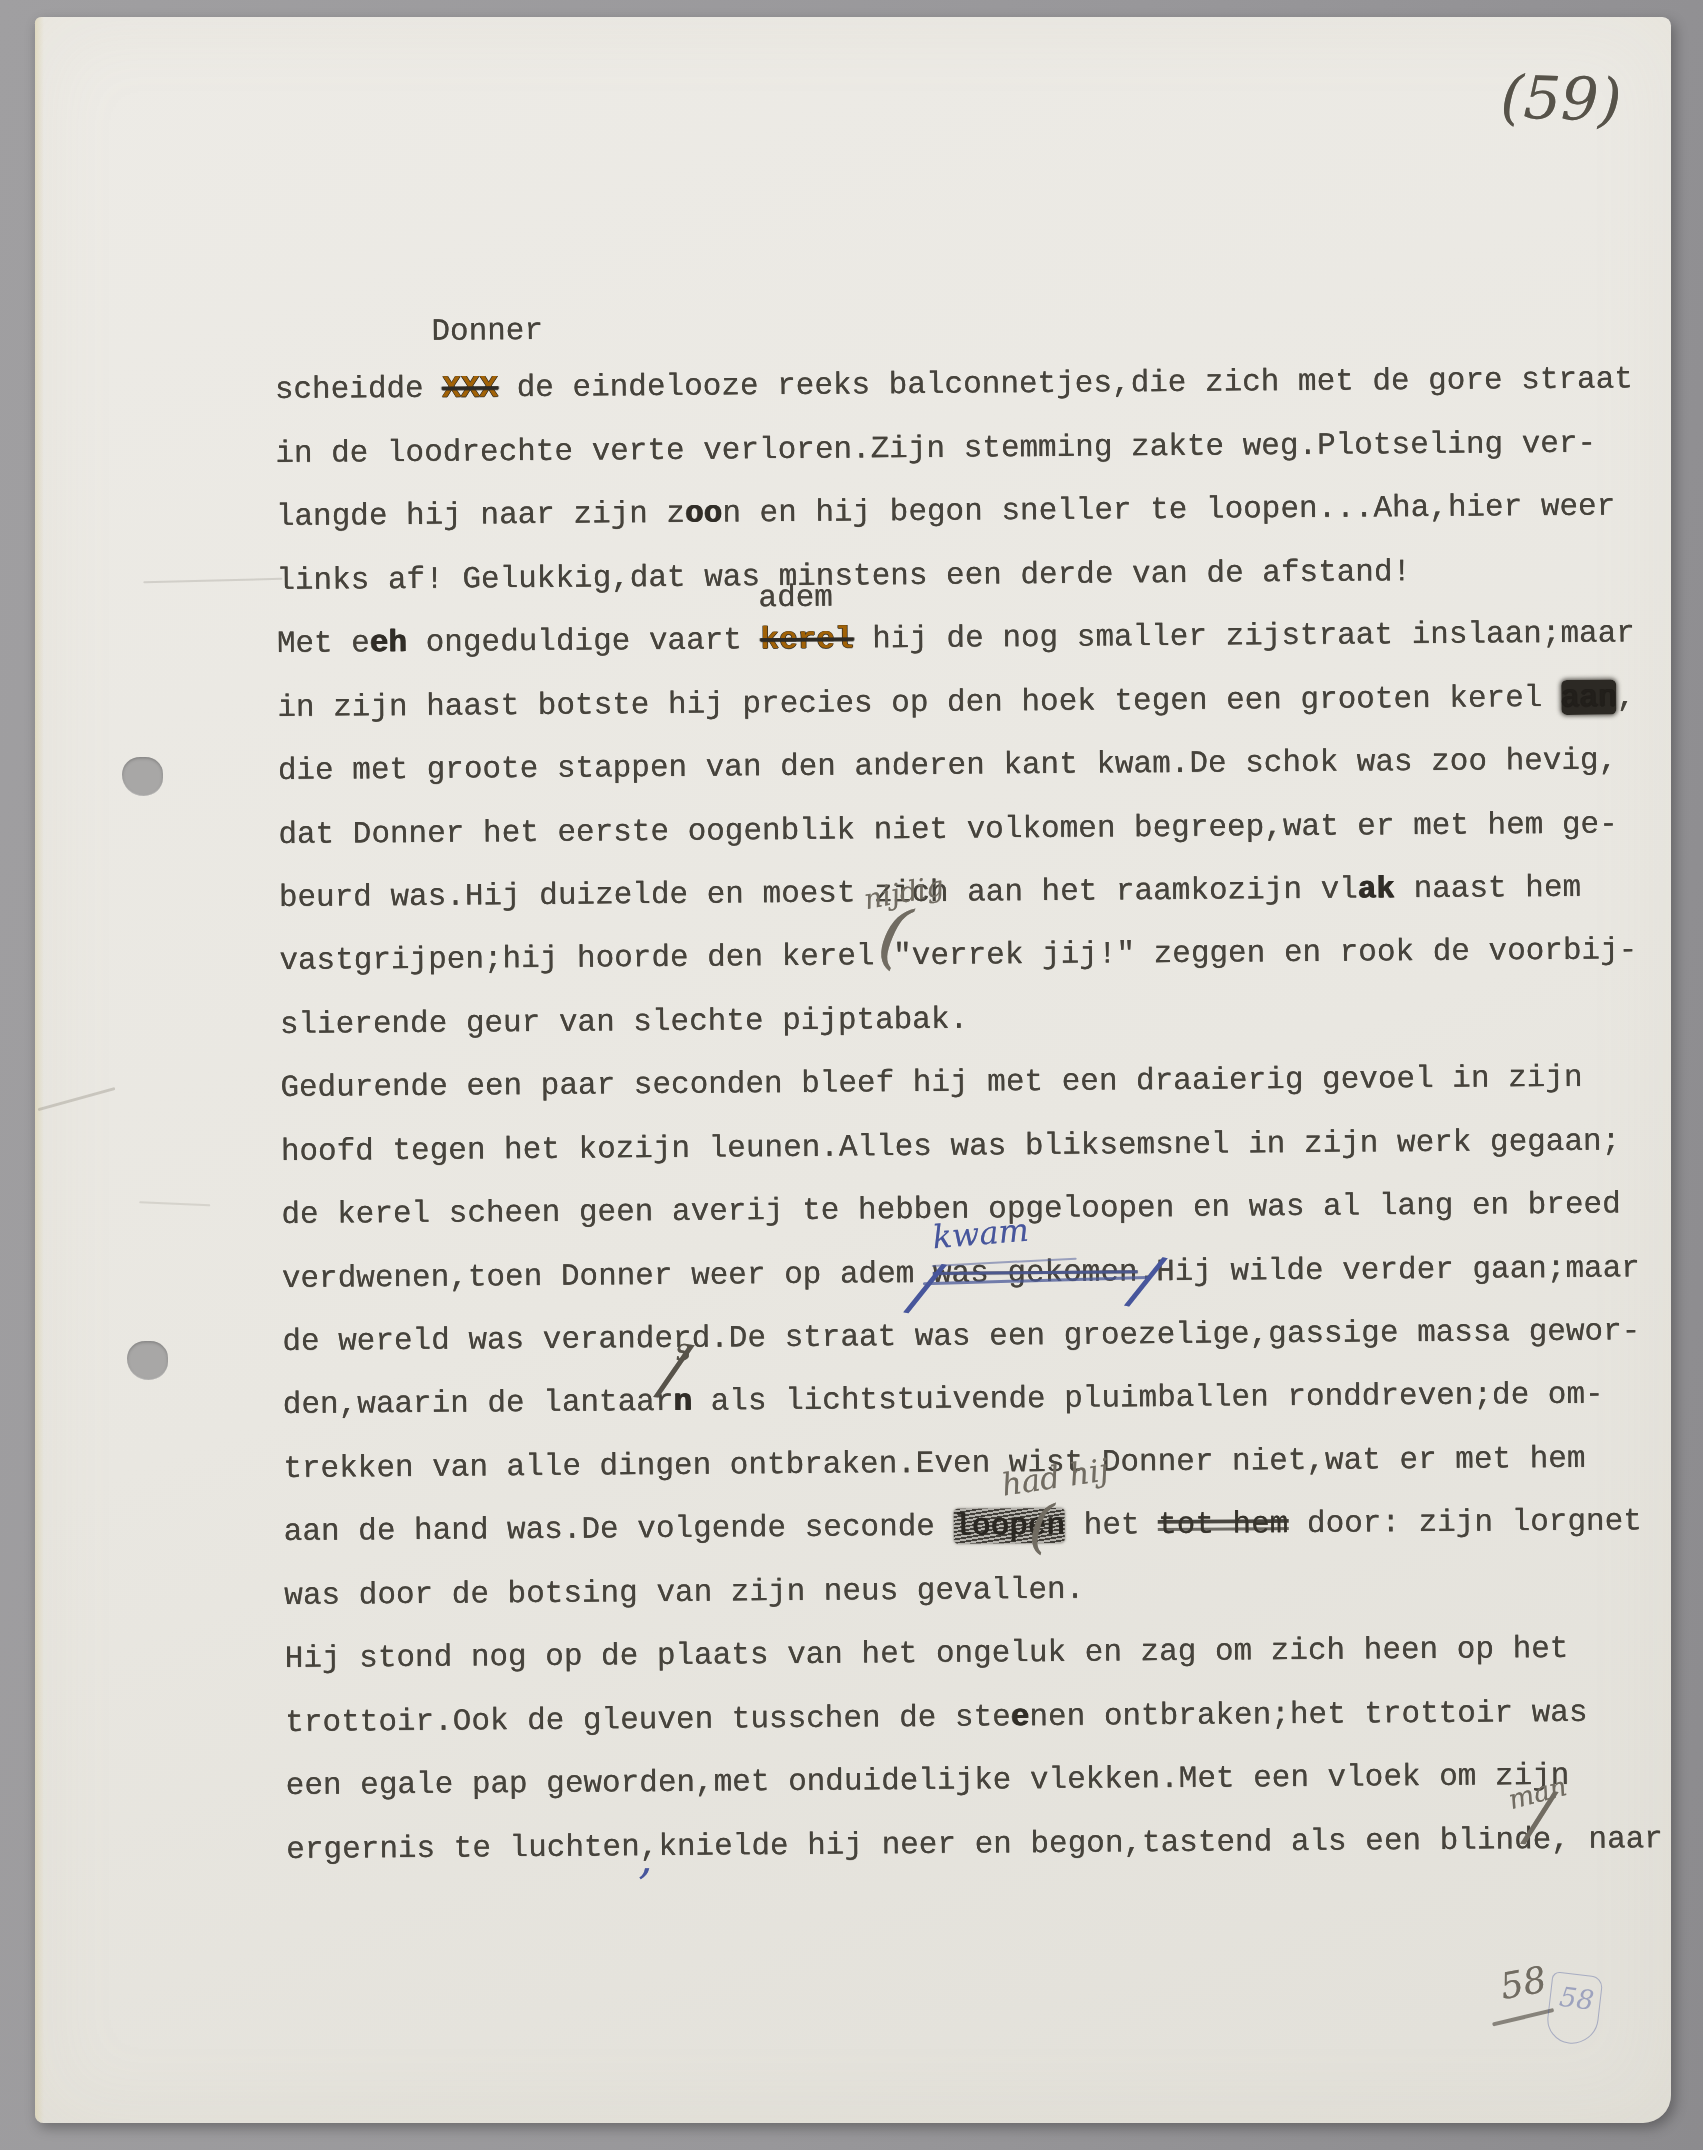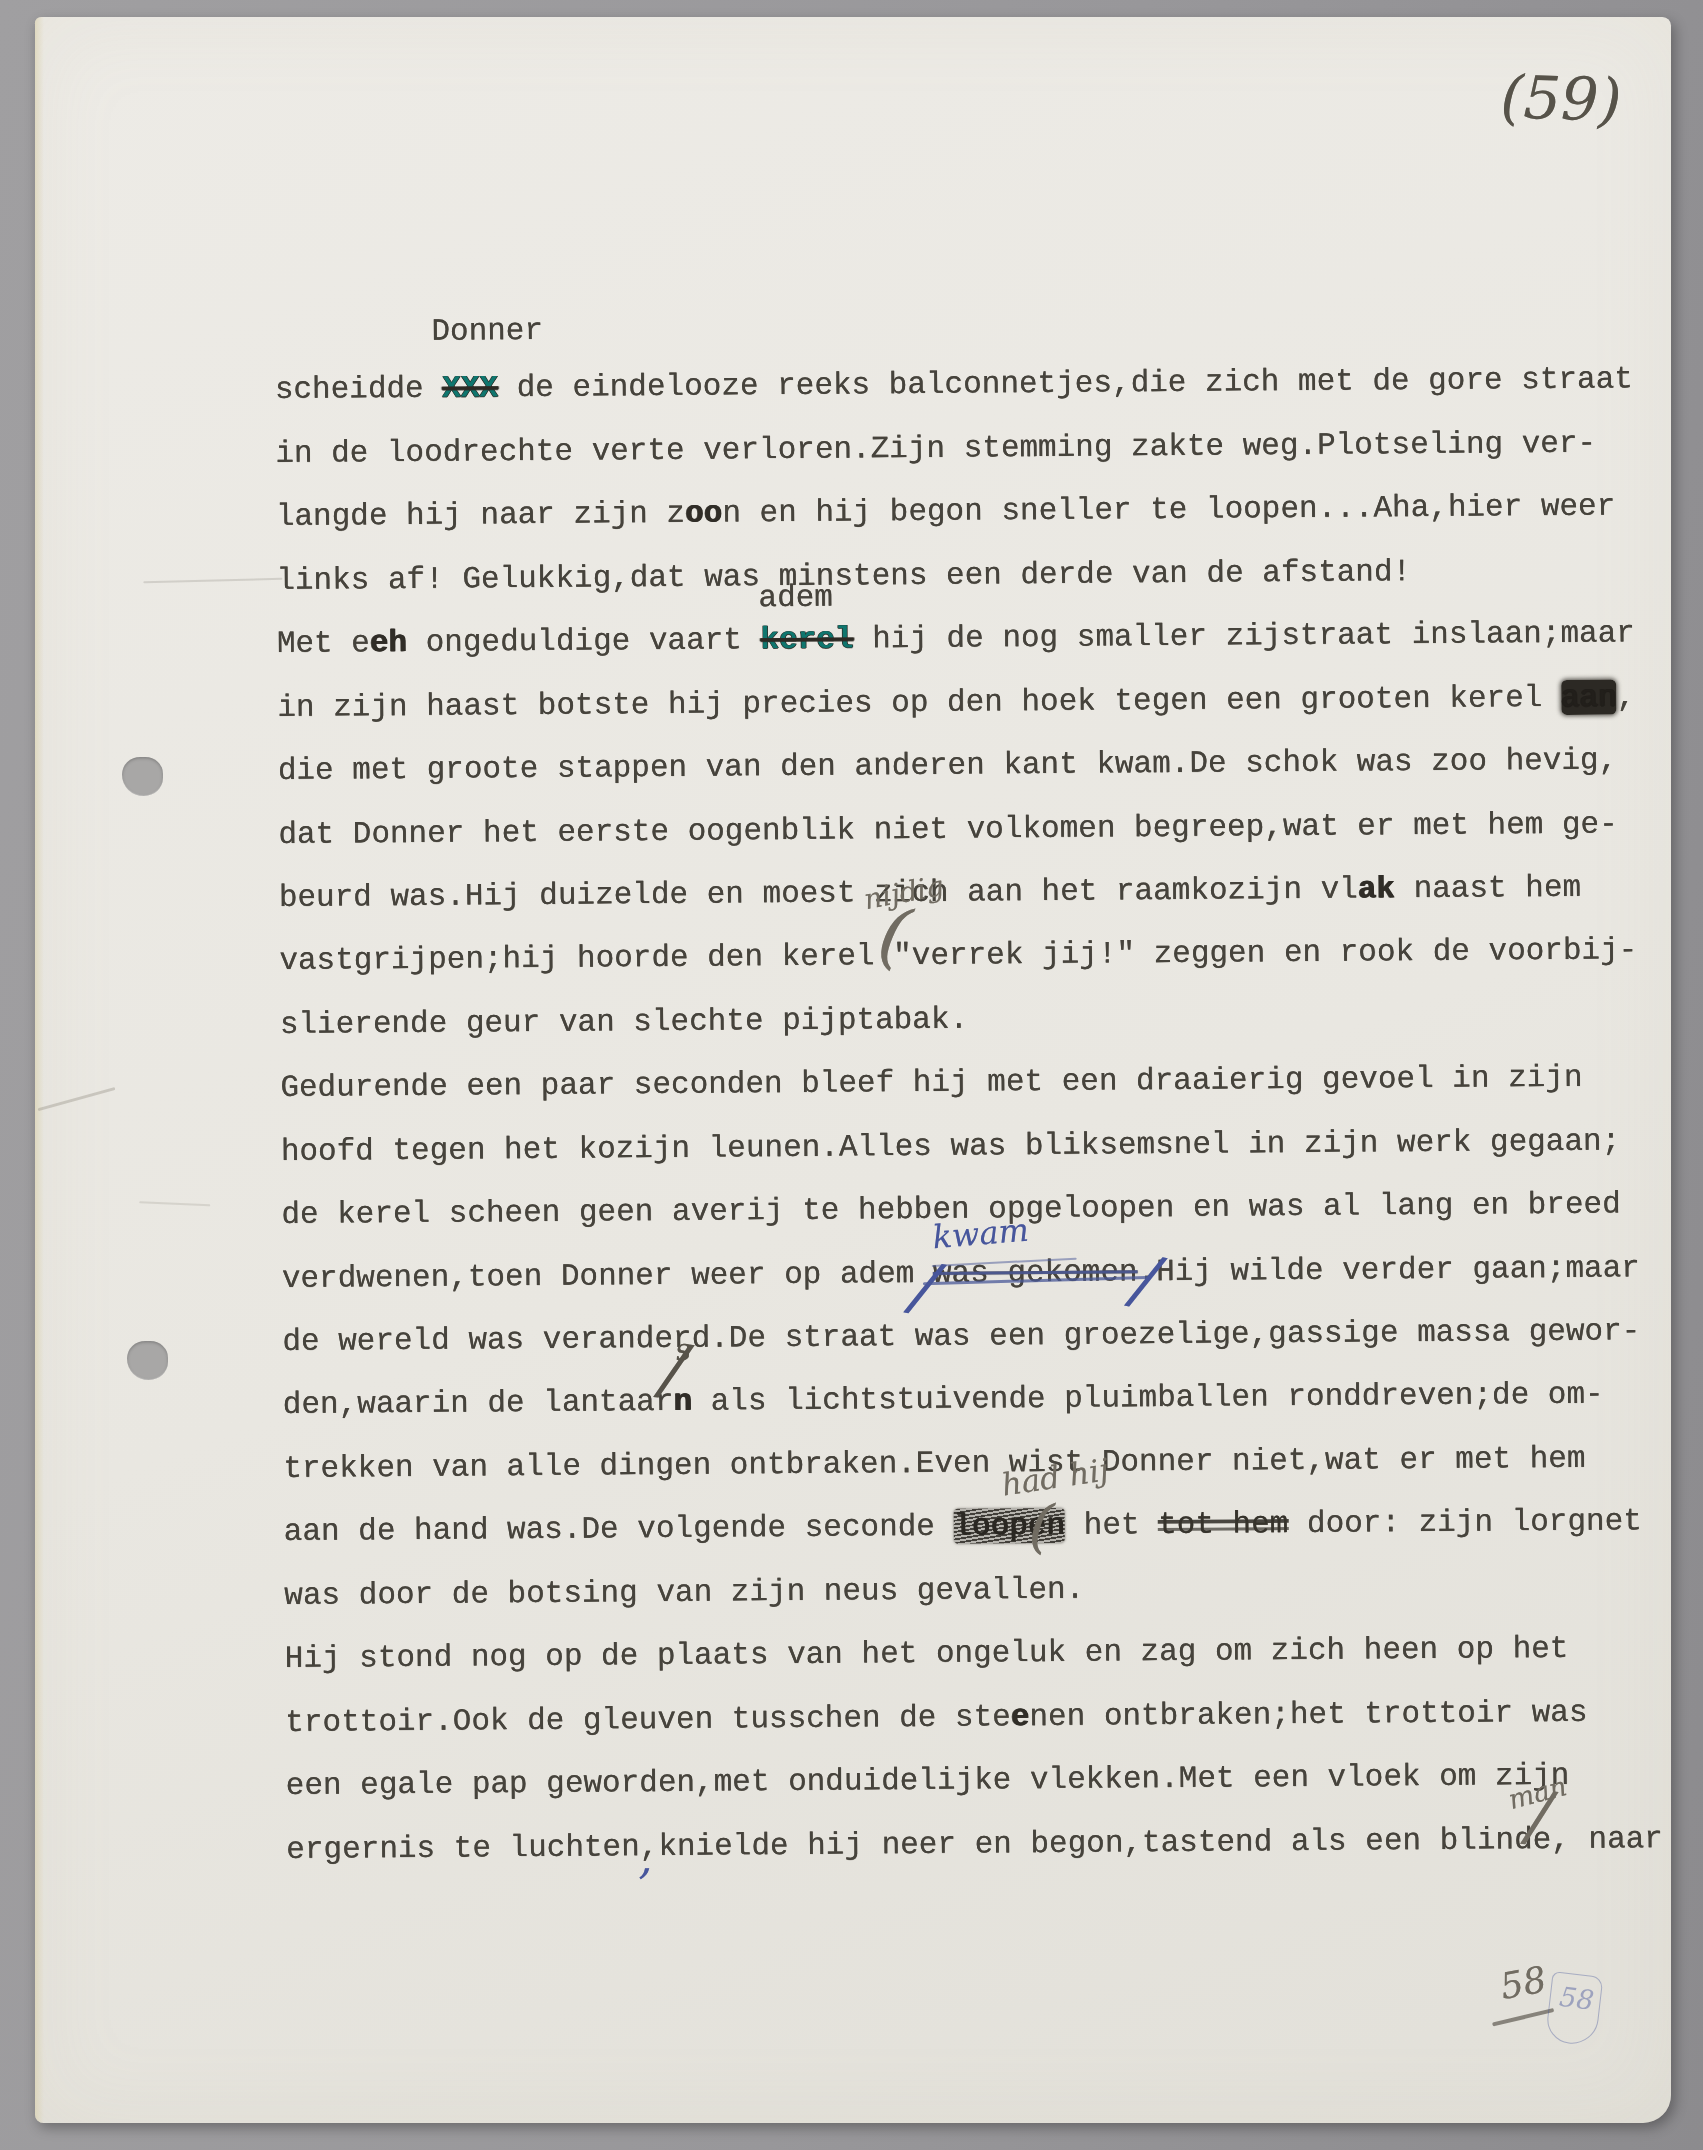--- a/index.html
+++ b/index.html
@@ -28,21 +28,21 @@
     color:#46433c;
     text-shadow:0 0 0.6px rgba(70,66,58,0.8),0.3px 0.3px 0 rgba(70,66,58,0.25);
   }
   .seg-t{}
   .seg-b{
     font-weight:bold;color:#302d27;
     text-shadow:0.6px 0 0 #302d27,-0.6px 0 0 rgba(48,45,39,0.8);
     font-family:Liberation Mono, monospace;
   }
   .seg-x{
-    font-weight:bold;color:#0f766e;
+    font-weight:bold;color:#a16207;
     text-shadow:0.7px 0 0 #2d2a25,-0.7px 0 0 #2d2a25,0 0.9px 0 rgba(45,42,37,0.85);
     text-decoration:line-through;text-decoration-thickness:3.1px;text-decoration-color:rgba(45,42,37,0.9);
   }
   .seg-blot{
     color:#221f1b;background:#2c2924;border-radius:5.5px;
     box-shadow:0 0 4.3px 1.2px rgba(44,41,36,0.75);
     text-shadow:1.2px 0 #221f1b,-1.2px 0 #221f1b,0 1.2px #221f1b;
   }
   .seg-scrib{
     position:relative;color:#2b2823;

